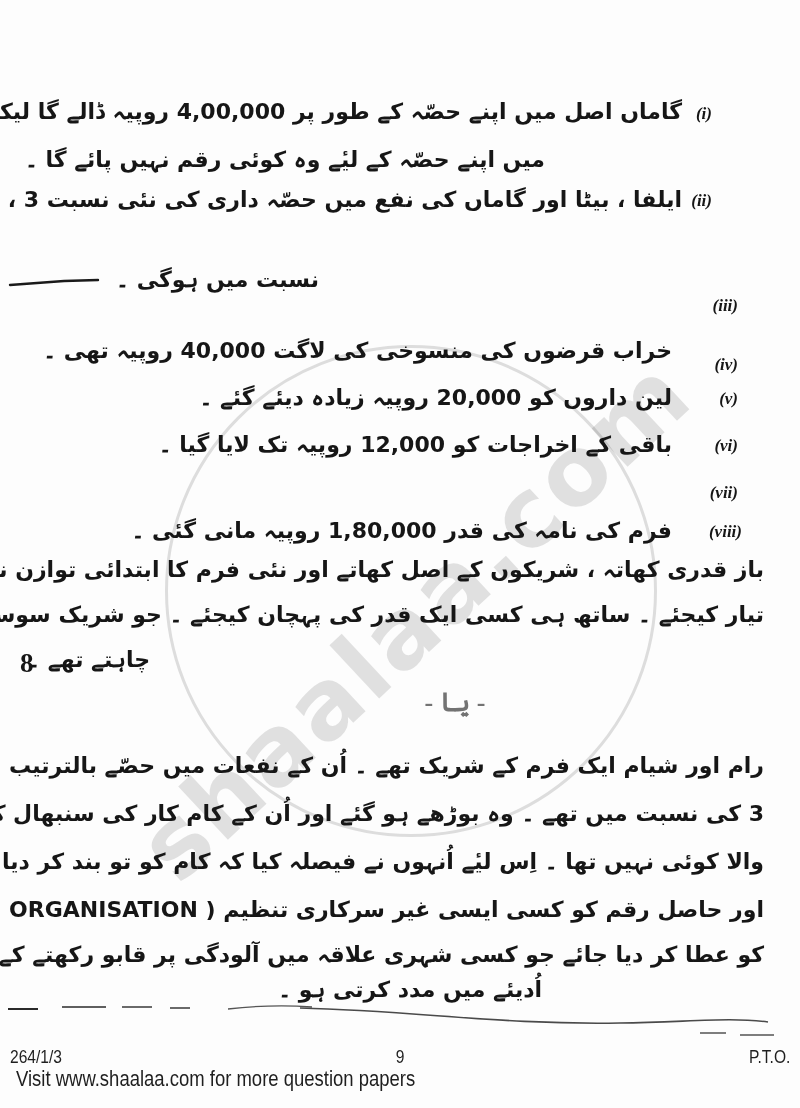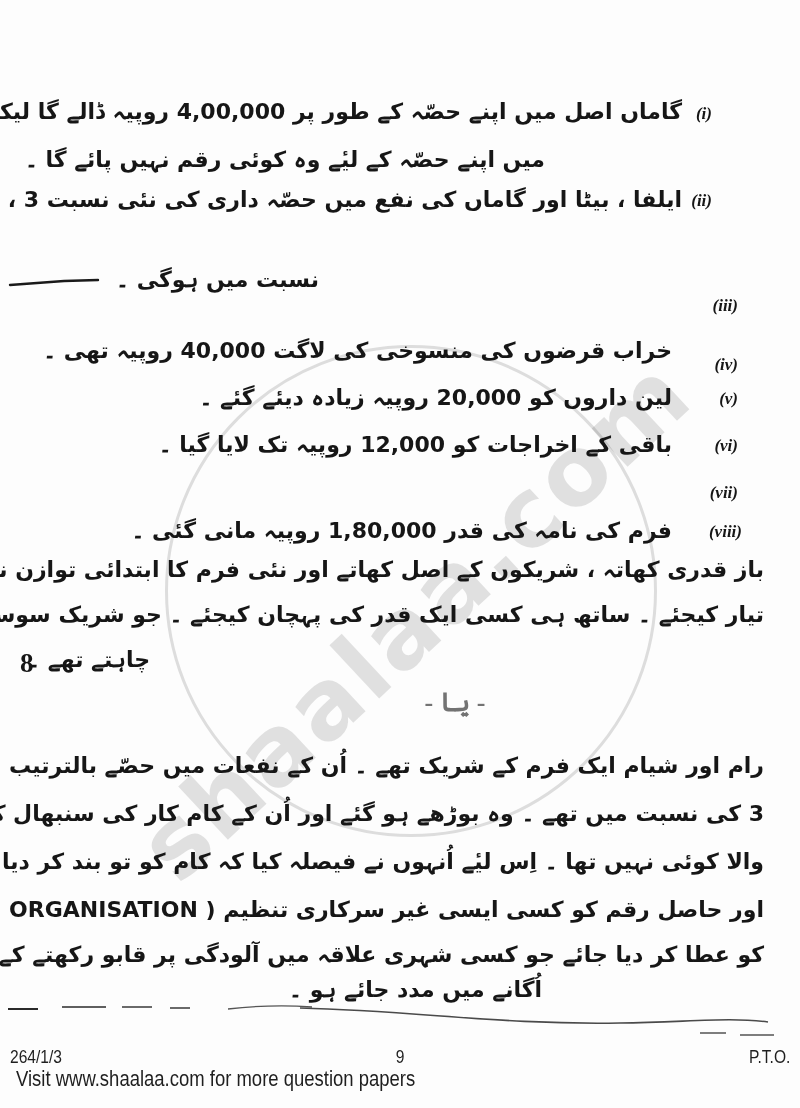--- a/index.html
+++ b/index.html
@@ -77,21 +77,21 @@
 
   <div class="marks">8</div>
 
   <div class="or-divider">- یا -</div>
 
   <div class="u" style="top:752px;right:36px;">رام اور شیام ایک فرم کے شریک تھے ۔ اُن کے نفعات میں حصّے بالترتیب 2 اور</div>
   <div class="u" style="top:800px;right:36px;">3 کی نسبت میں تھے ۔ وہ بوڑھے ہو گئے اور اُن کے کام کار کی سنبھال کرنے</div>
   <div class="u" style="top:848px;right:36px;">والا کوئی نہیں تھا ۔ اِس لیٔے اُنہوں نے فیصلہ کیا کہ کام کو تو بند کر دیا جائے</div>
   <div class="u" style="top:896px;right:36px;">اور حاصل رقم کو کسی ایسی غیر سرکاری تنظیم ( NON-GOVT. ORGANISATION )</div>
   <div class="u" style="top:941px;right:36px;">کو عطا کر دیا جائے جو کسی شہری علاقہ میں آلودگی پر قابو رکھتے کے لیٔے درخت</div>
-  <div class="u" style="top:976px;right:258px;">اُگانے میں مدد جائے ہو ۔</div>
+  <div class="u" style="top:976px;right:258px;">اُدیئے میں مدد کرتی ہو ۔</div>
 
   <svg class="art" style="left:0;top:995px;" width="800" height="50">
     <path d="M8 14 h30" stroke="#2a2a2a" stroke-width="2" fill="none"></path>
     <path d="M62 12 h44" stroke="#2a2a2a" stroke-width="1.6" fill="none"></path>
     <path d="M122 12 h30" stroke="#2a2a2a" stroke-width="1.4" fill="none"></path>
     <path d="M170 13 h20" stroke="#2a2a2a" stroke-width="1.4" fill="none"></path>
     <path d="M228 14 q44 -5 84 -2" stroke="#2a2a2a" stroke-width="1.3" fill="none" opacity="0.8"></path>
     <path d="M300 13 C 420 16, 500 30, 620 28 C 690 27, 730 22, 768 27" stroke="#2a2a2a" stroke-width="1.6" fill="none" opacity="0.85"></path>
     <path d="M700 38 h26 M740 40 h34" stroke="#2a2a2a" stroke-width="1.6" fill="none" opacity="0.8"></path>
   </svg>

